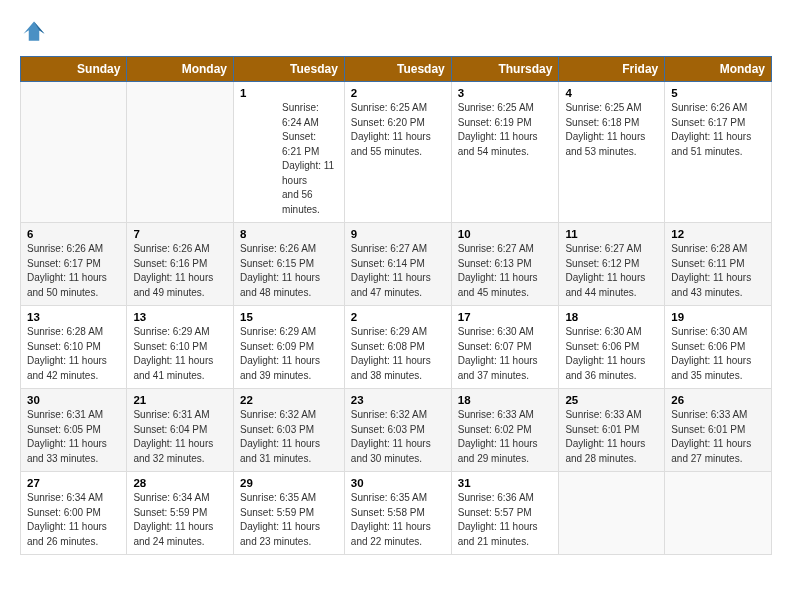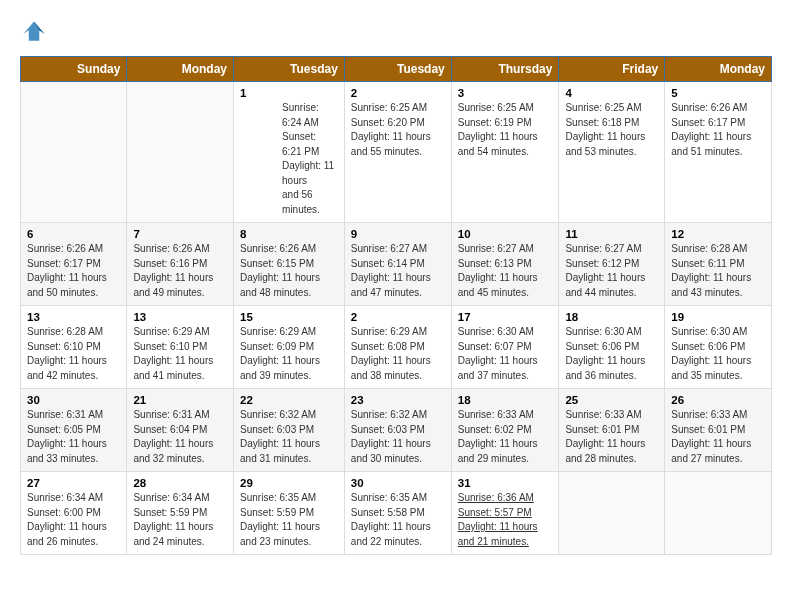--- a/index.html
+++ b/index.html
@@ -348,21 +348,21 @@
           </td>
           <td>
             <span class="day-num">30</span>
             <div class="day-detail" style="white-space: pre-line;">Sunrise: 6:35 AM
 Sunset: 5:58 PM
 Daylight: 11 hours
 and 22 minutes.</div>
           </td>
           <td>
             <span class="day-num">31</span>
-            <div class="day-detail" style="white-space: pre-line; text-decoration: underline;">Sunrise: 6:36 AM
+            <div class="day-detail" style="white-space: pre-line;">Sunrise: 6:36 AM
 Sunset: 5:57 PM
 Daylight: 11 hours
 and 21 minutes.</div>
           </td>
           <td class="empty-cell"></td>
           <td class="empty-cell"></td>
         </tr>
       </tbody>
   </table>
 </div>

